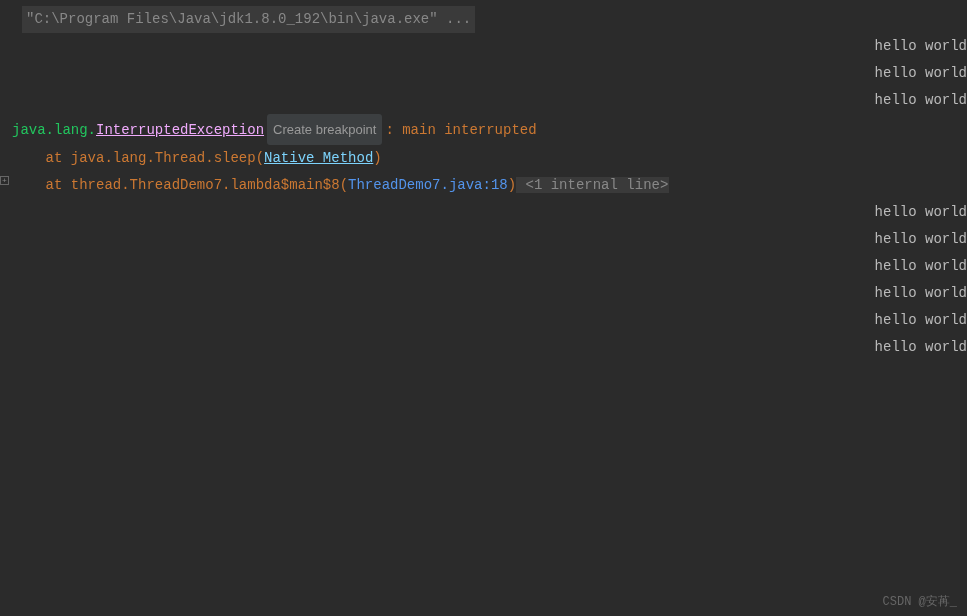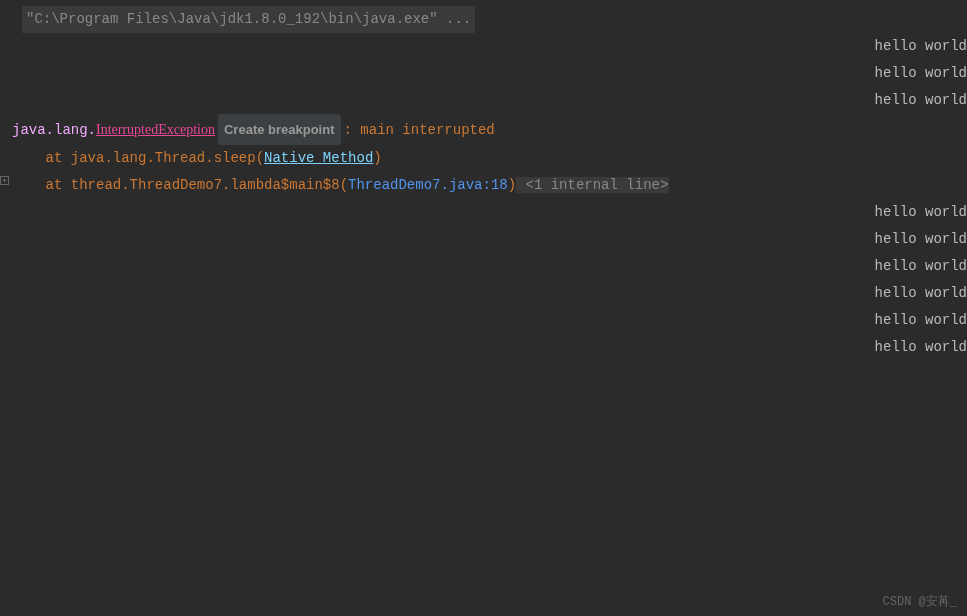--- a/index.html
+++ b/index.html
@@ -30,38 +30,36 @@
       background-color: #3a3a3a;
       color: #888888;
       padding: 0 4px;
       margin-left: 10px;
     }
     .output-text {
       color: #bababa;
       text-align: right;
     }
     .exception-pkg {
-      color: #f0abfc;
+      color: #22c55e;
       margin-top: 37px;
     }
     .exception-name {
-      color: #ec4899;
+      color: #f0abfc;
       text-decoration: underline;
-      font-family: Liberation Serif, serif;
     }
     .breakpoint-btn {
       background-color: #3c3f41;
       color: #999999;
       font-family: Arial, sans-serif;
       font-size: 13px;
       padding: 2px 6px;
       margin: 0 3px;
       border-radius: 3px;
       display: inline-block;
-      font-weight: bold;
     }
     .exception-msg {
       color: #cc7832;
     }
     .stack-at {
       color: #cc7832;
     }
     .stack-method {
       color: #cc7832;
       text-align: right;

